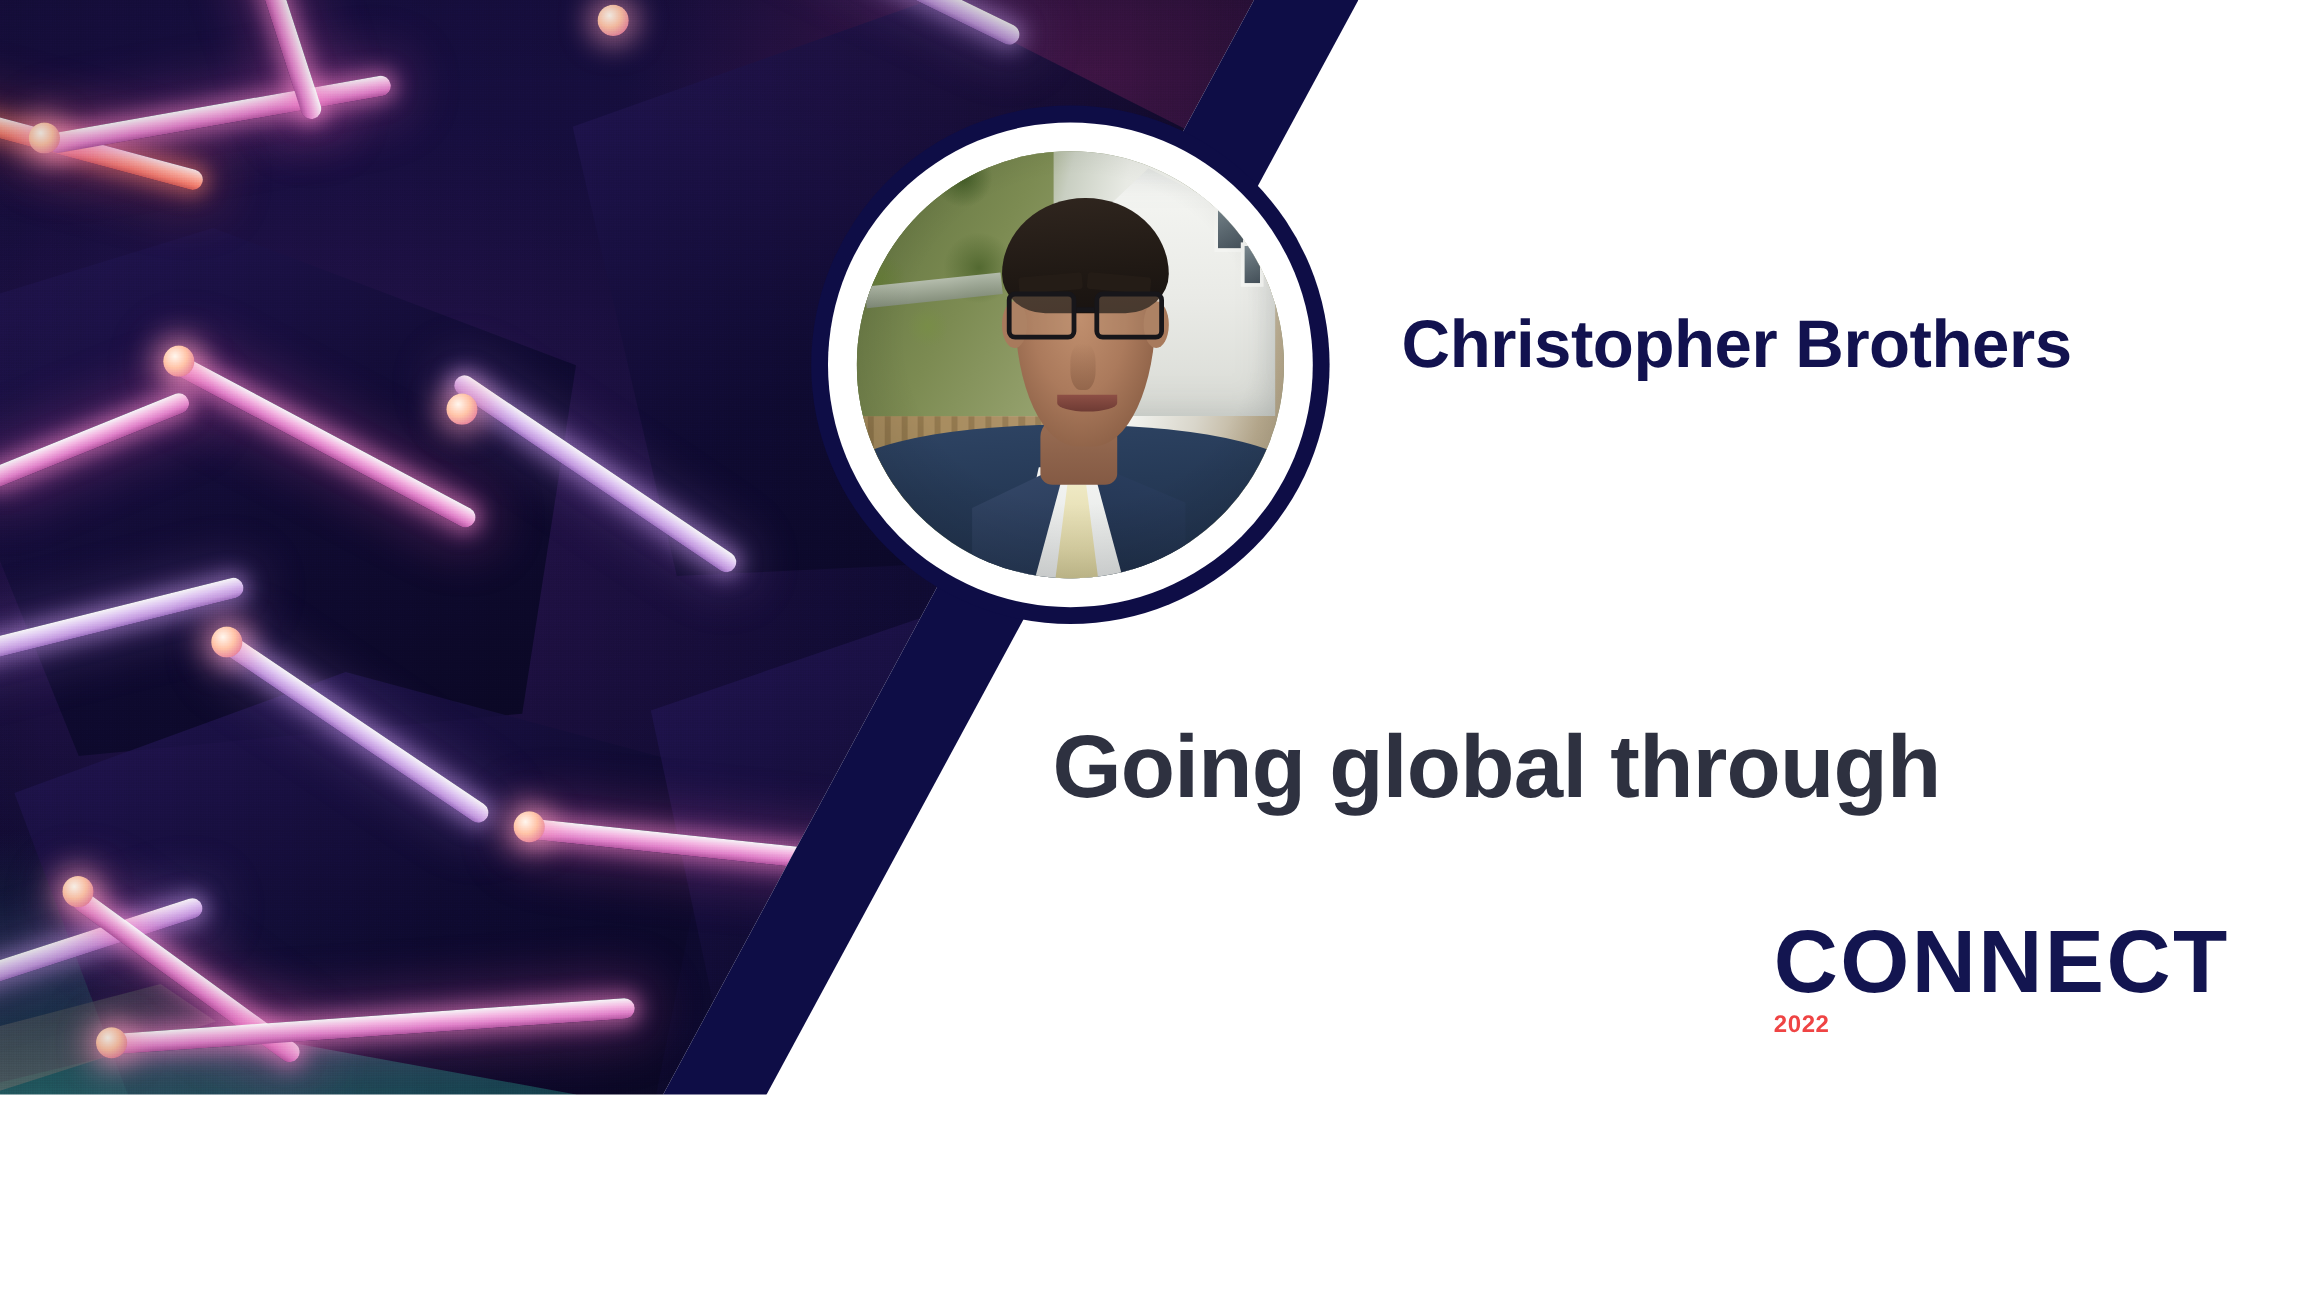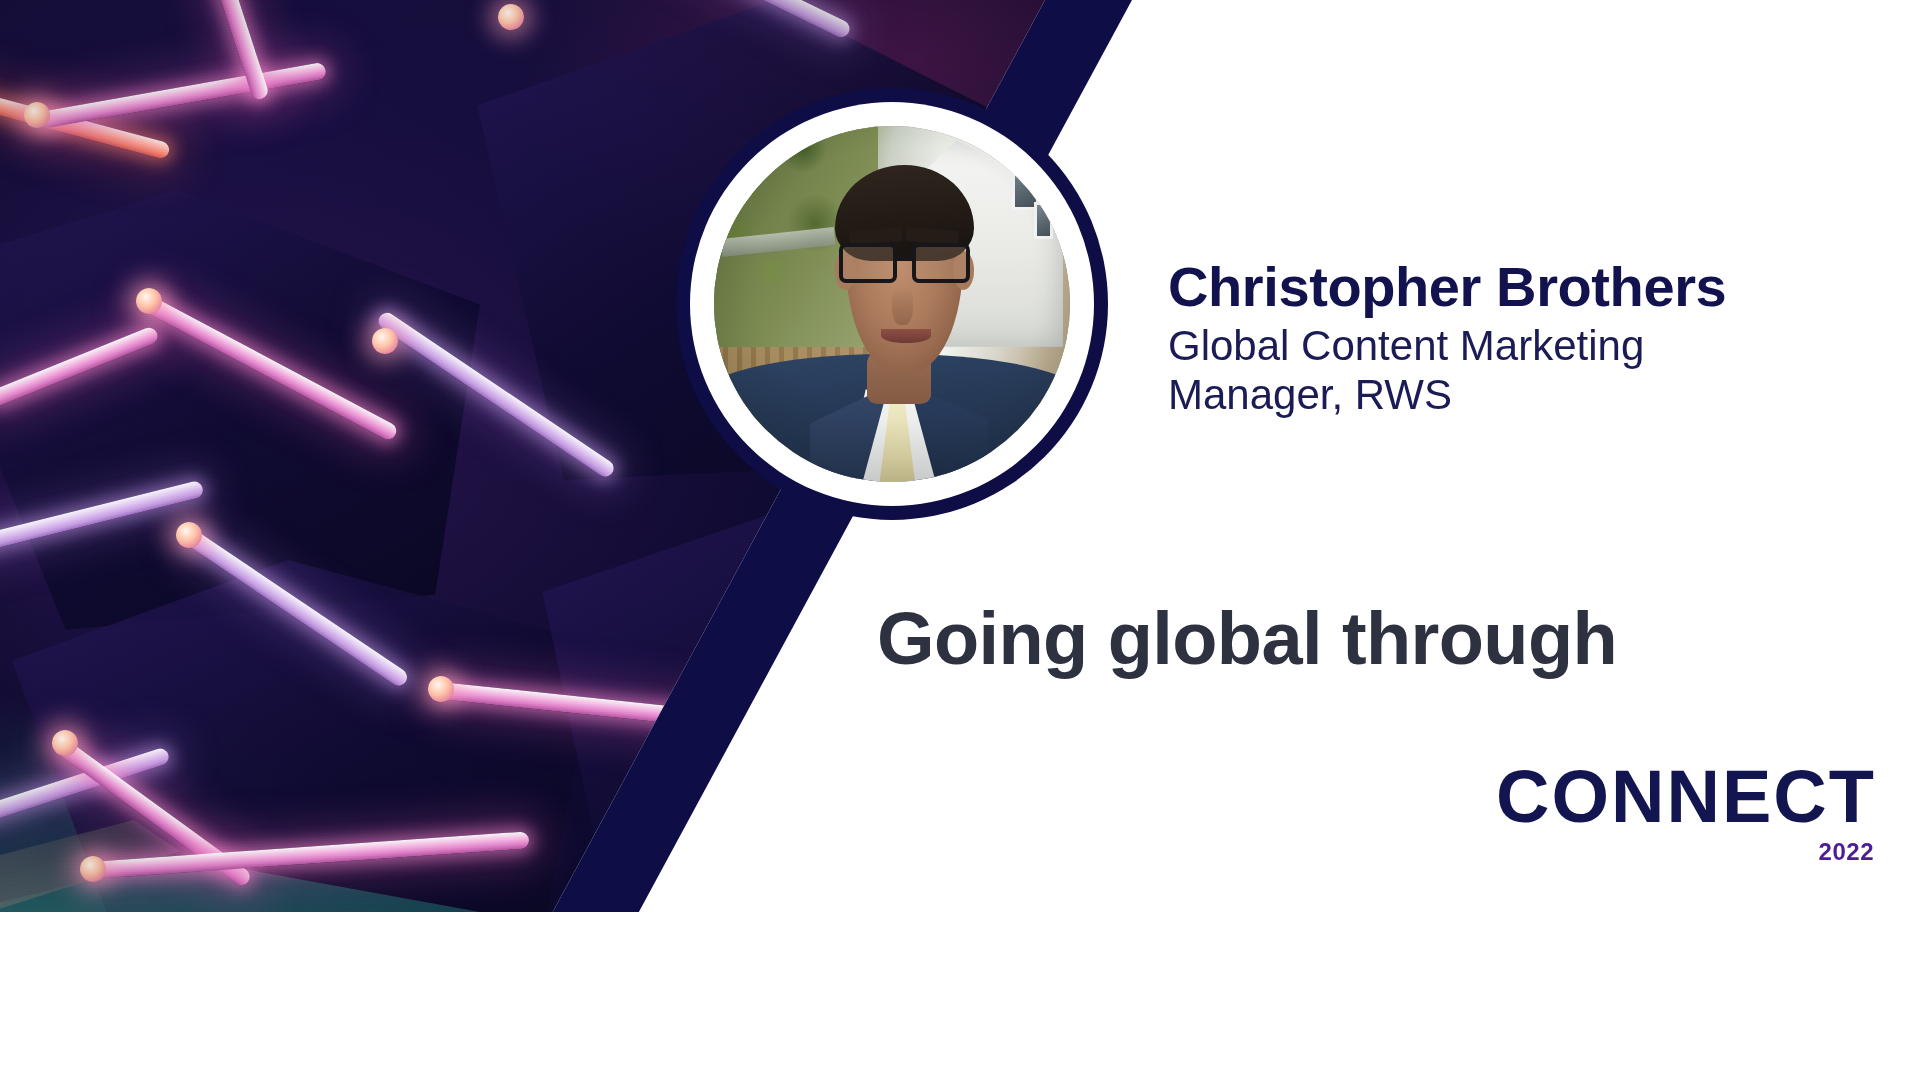--- a/index.html
+++ b/index.html
@@ -274,34 +274,33 @@
     font-size:74px;
     font-weight:700;
     color:#2e3140;
     line-height:1.12;
     letter-spacing:-.6px;
   }
 
   
   .logo {
     position:absolute;
-    right:44px; bottom:46px;
-    text-align:right;
+    right:62px; bottom:46px;
   }
   .logo-word {
     font-size:74px;
     font-weight:700;
     color:#131550;
     letter-spacing:2px;
     line-height:.98;
   }
   .logo-year {
-    font-size:24px;
+    font-size:20px;
     font-weight:700;
-    color:#4c1d95;
+    color:#ef4444;
     letter-spacing:.5px;
     margin-top:4px;
     margin-right:2px;
   }
 </style>
 </head>
 <body>
 
 <div class="slide">
 
@@ -382,24 +381,20 @@
         <div class="ph-bridge"></div>
       </div>
       <div class="ph-nose"></div>
       <div class="ph-mouth"></div>
       <div class="ph-shade"></div>
     </div>
   </div>
 
   <div class="speaker">
     <div class="speaker-name">Christopher Brothers</div>
-    <div class="speaker-role">
-      <div>Global Content Marketing</div>
-      <div>Manager, RWS</div>
-    </div>
   </div>
 
   <div class="session-title">
     <div>Going global through</div>
   </div>
 
   <div class="logo">
     <div class="logo-word">CONNECT</div>
     <div class="logo-year">2022</div>
   </div>

